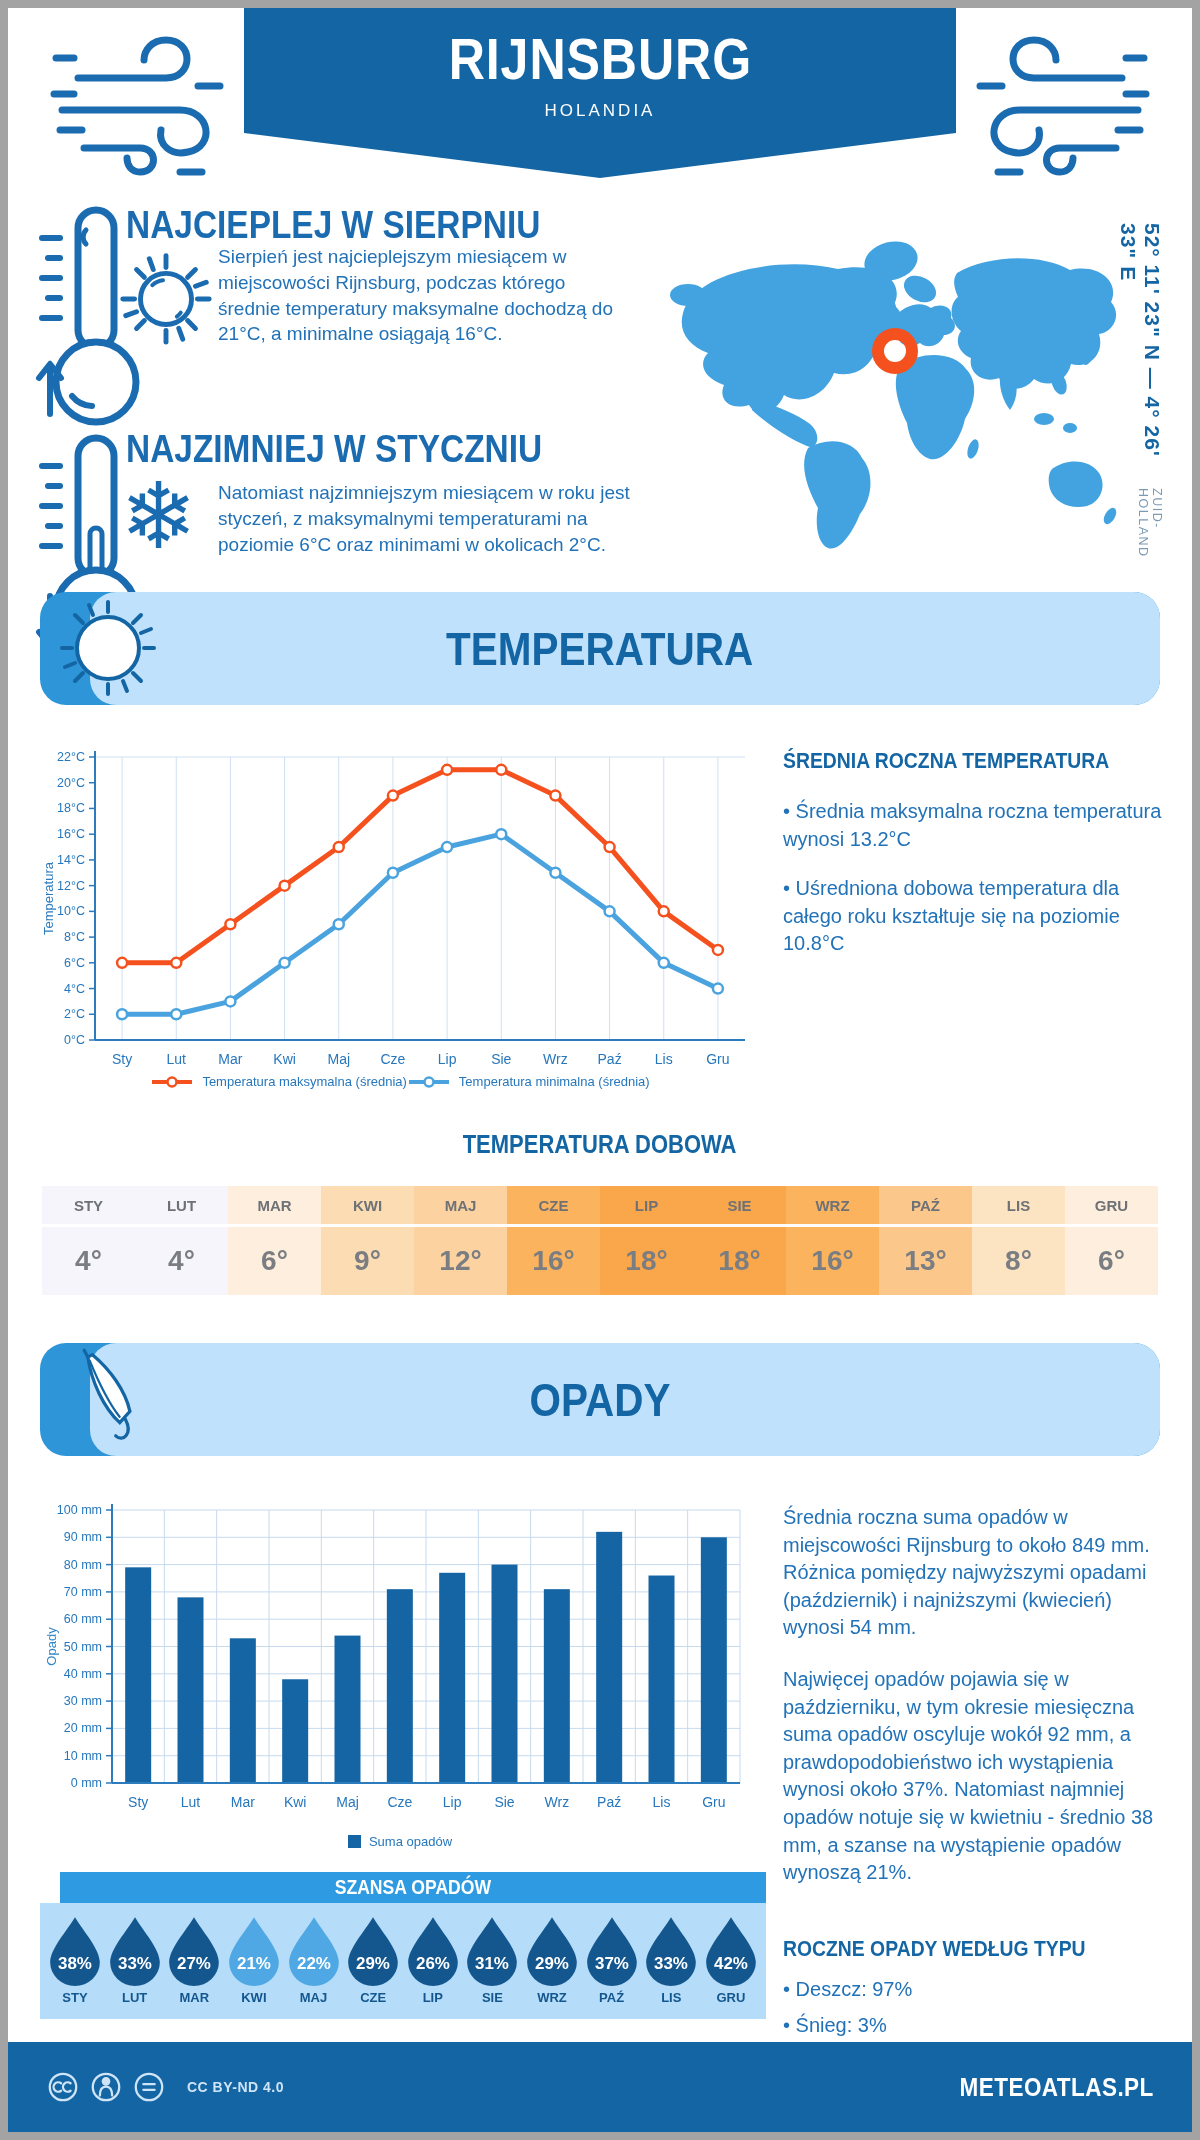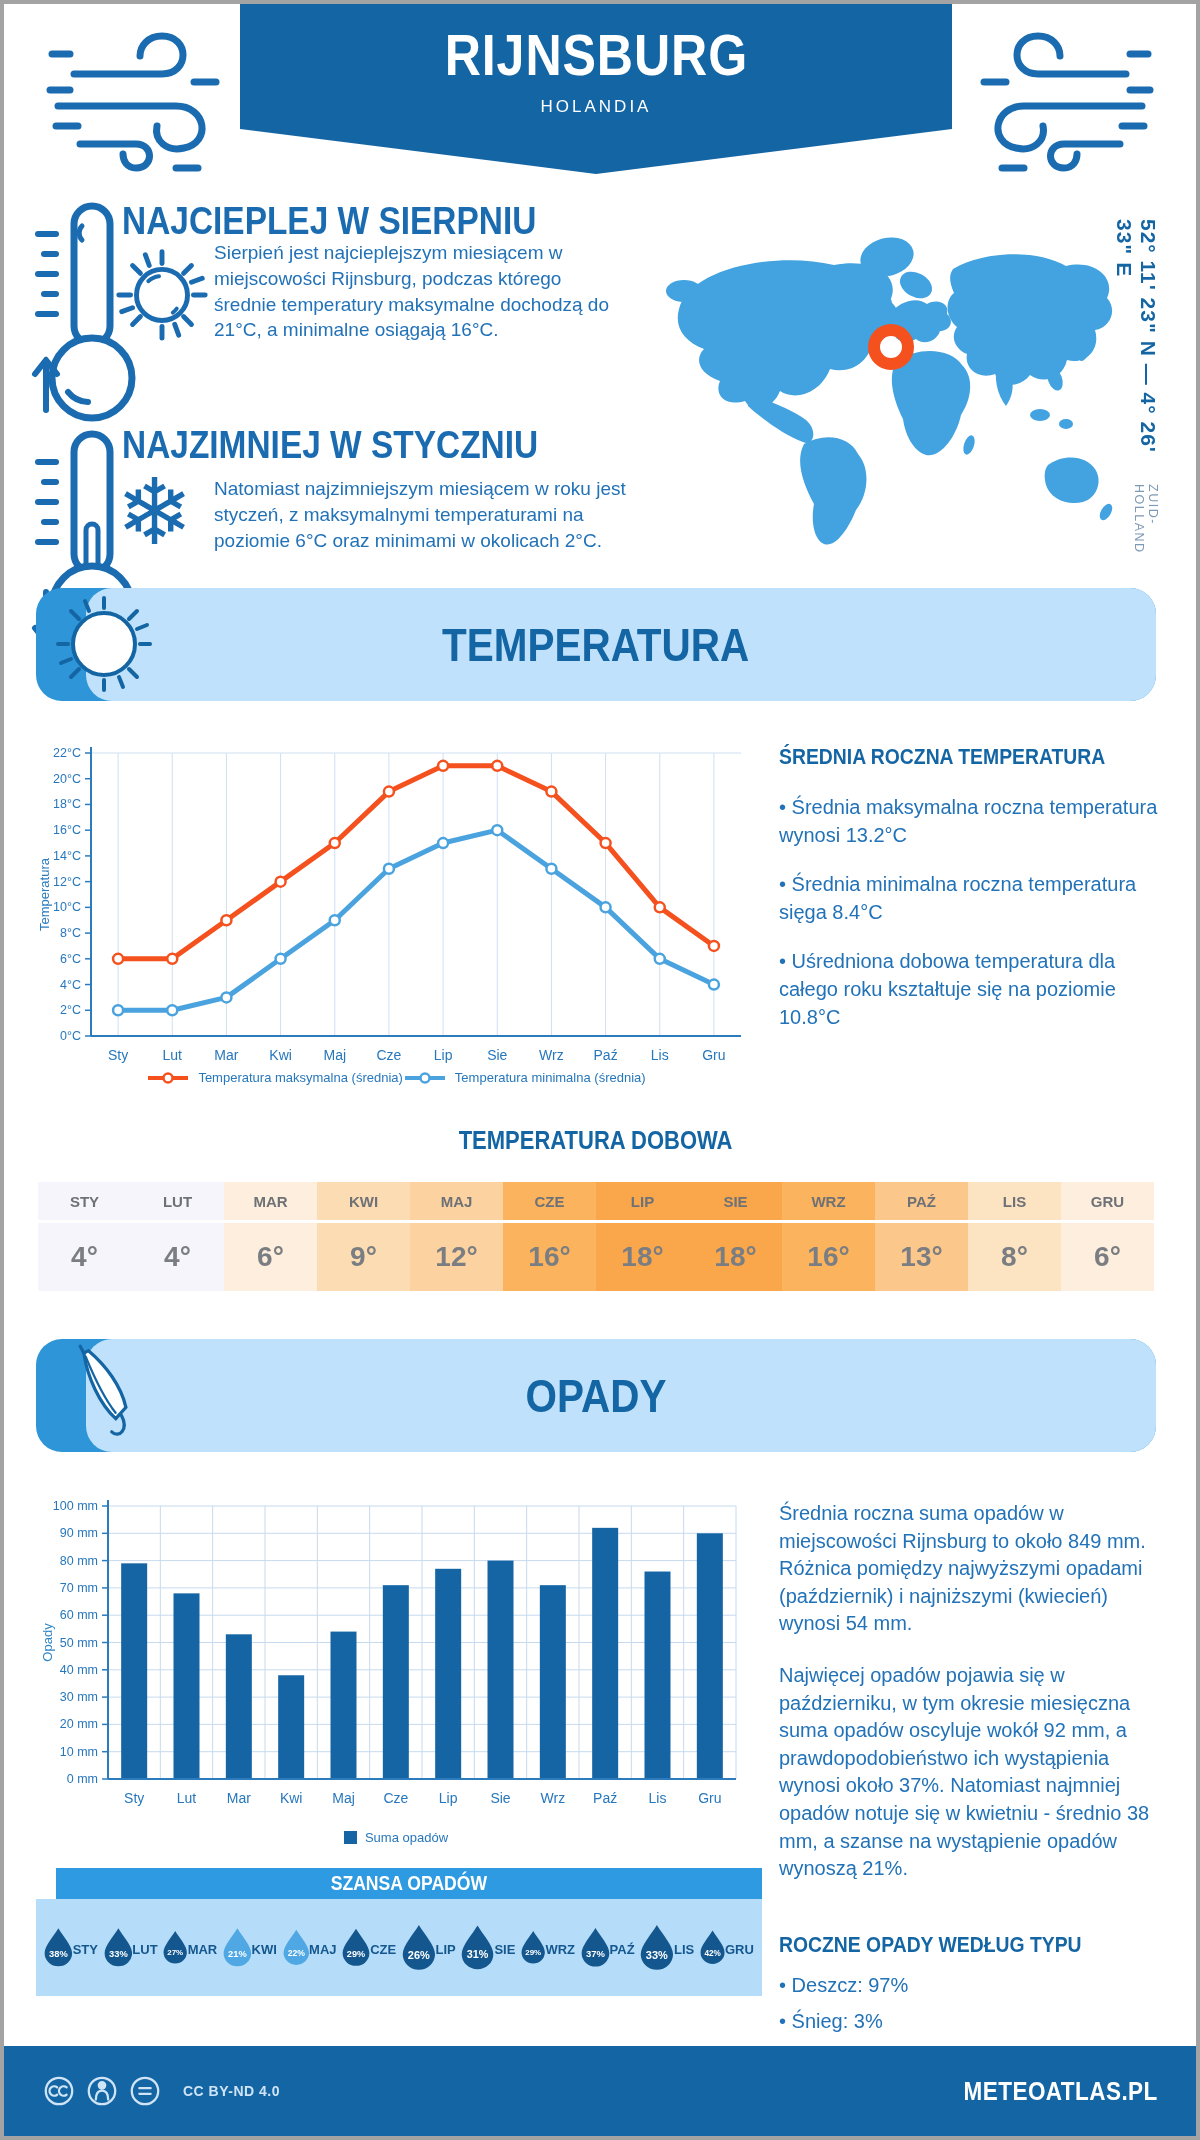--- a/index.html
+++ b/index.html
@@ -1,17 +1,17 @@
 <!DOCTYPE html>
 <html><head>
 <meta charset="utf-8">
 <style>
   html,body{margin:0;padding:0;background:#fff;}
   .page{position:relative;width:1200px;height:2140px;box-sizing:border-box;
-        border:4px solid #a3a3a3;background:#fff;overflow:hidden;
+        border:8px solid #a3a3a3;background:#fff;overflow:hidden;
         font-family:"Liberation Sans", sans-serif;}
   .abs{position:absolute;}
   .cond{display:inline-block;transform:scaleX(.88);transform-origin:center;}
   .cond-l{display:inline-block;transform:scaleX(.88);transform-origin:left center;}
   .cond-r{display:inline-block;transform:scaleX(.9);transform-origin:right center;}
 
   
   .ribbon{left:236px;top:0;width:712px;height:170px;background:#1465a4;color:#fff;
           clip-path:polygon(0 0,100% 0,100% 73.5%,50% 100%,0 73.5%);text-align:center;}
   .ribbon h1{margin:18px 0 0 0;font-size:57px;letter-spacing:1px;font-weight:bold;}
@@ -56,21 +56,21 @@
   .tcol-head{height:38px;display:flex;align-items:center;justify-content:center;
              font-size:15px;font-weight:bold;color:#6e7176;margin-bottom:3px;}
   .tcol-val{height:68px;display:flex;align-items:center;justify-content:center;
             font-size:28px;font-weight:bold;color:#7a7d81;}
 
   
   .chance{left:32px;width:726px;}
   .chance-head{height:31px;background:#2e9ae1;color:#fff;display:flex;align-items:center;
                justify-content:center;font-size:20px;font-weight:bold;margin-left:20px;}
   .chance-body{background:#b5dcf8;padding:13px 8px 14px 8px;display:flex;justify-content:space-between;}
-  .drop{display:flex;flex-direction:row;align-items:center;width:54px;}
+  .drop{display:flex;flex-direction:column;align-items:center;width:54px;}
   .drop-month{margin-top:4px;font-size:13px;font-weight:bold;color:#14578f;}
 
   
   .footer{left:0;right:0;bottom:0;height:58px;background:#1465a4;display:flex;
           align-items:center;padding:16px 38px;}
   .footer .lic{margin-left:12px;font-size:14px;font-weight:bold;color:#cfe4f7;letter-spacing:.5px;}
   .footer .brand{margin-left:auto;font-size:25px;font-weight:bold;color:#fff;letter-spacing:.5px;}
   .fic{margin-right:9px;}
 </style>
 </head>
@@ -308,21 +308,20 @@
           <line x1="2" y1="6" x2="42" y2="6" stroke="#4aa3de" stroke-width="4"></line>
           <circle cx="22" cy="6" r="4.5" fill="#fff" stroke="#4aa3de" stroke-width="2.5"></circle>
         </svg>
         <span>Temperatura minimalna (średnia)</span>
       </span>
     </div>
 
   <div class="abs" style="left:775px;top:740px;width:390px">
     <div class="side-head"><span class="cond-l">ŚREDNIA ROCZNA TEMPERATURA</span></div>
     <p class="side-text" style="margin:24px 0 0 0">• Średnia maksymalna roczna temperatura wynosi 13.2°C</p>
-    <p class="side-text" style="margin:22px 0 0 0">• Średnia minimalna roczna temperatura sięga 8.4°C</p>
     <p class="side-text" style="margin:22px 0 8px 0">• Uśredniona dobowa temperatura dla całego roku kształtuje się na poziomie 10.8°C</p>
   </div>
 
   <div class="abs daily-head" style="top:1122px">
     <span class="cond">TEMPERATURA DOBOWA</span></div>
   <div class="abs dtable" id="daily-table" style="top:1178px">
       <div class="tcol">
         <div class="tcol-head" style="background: rgb(245, 245, 251);">STY</div>
         <div class="tcol-val" style="background: rgb(245, 245, 251);">4°</div>
       </div>

